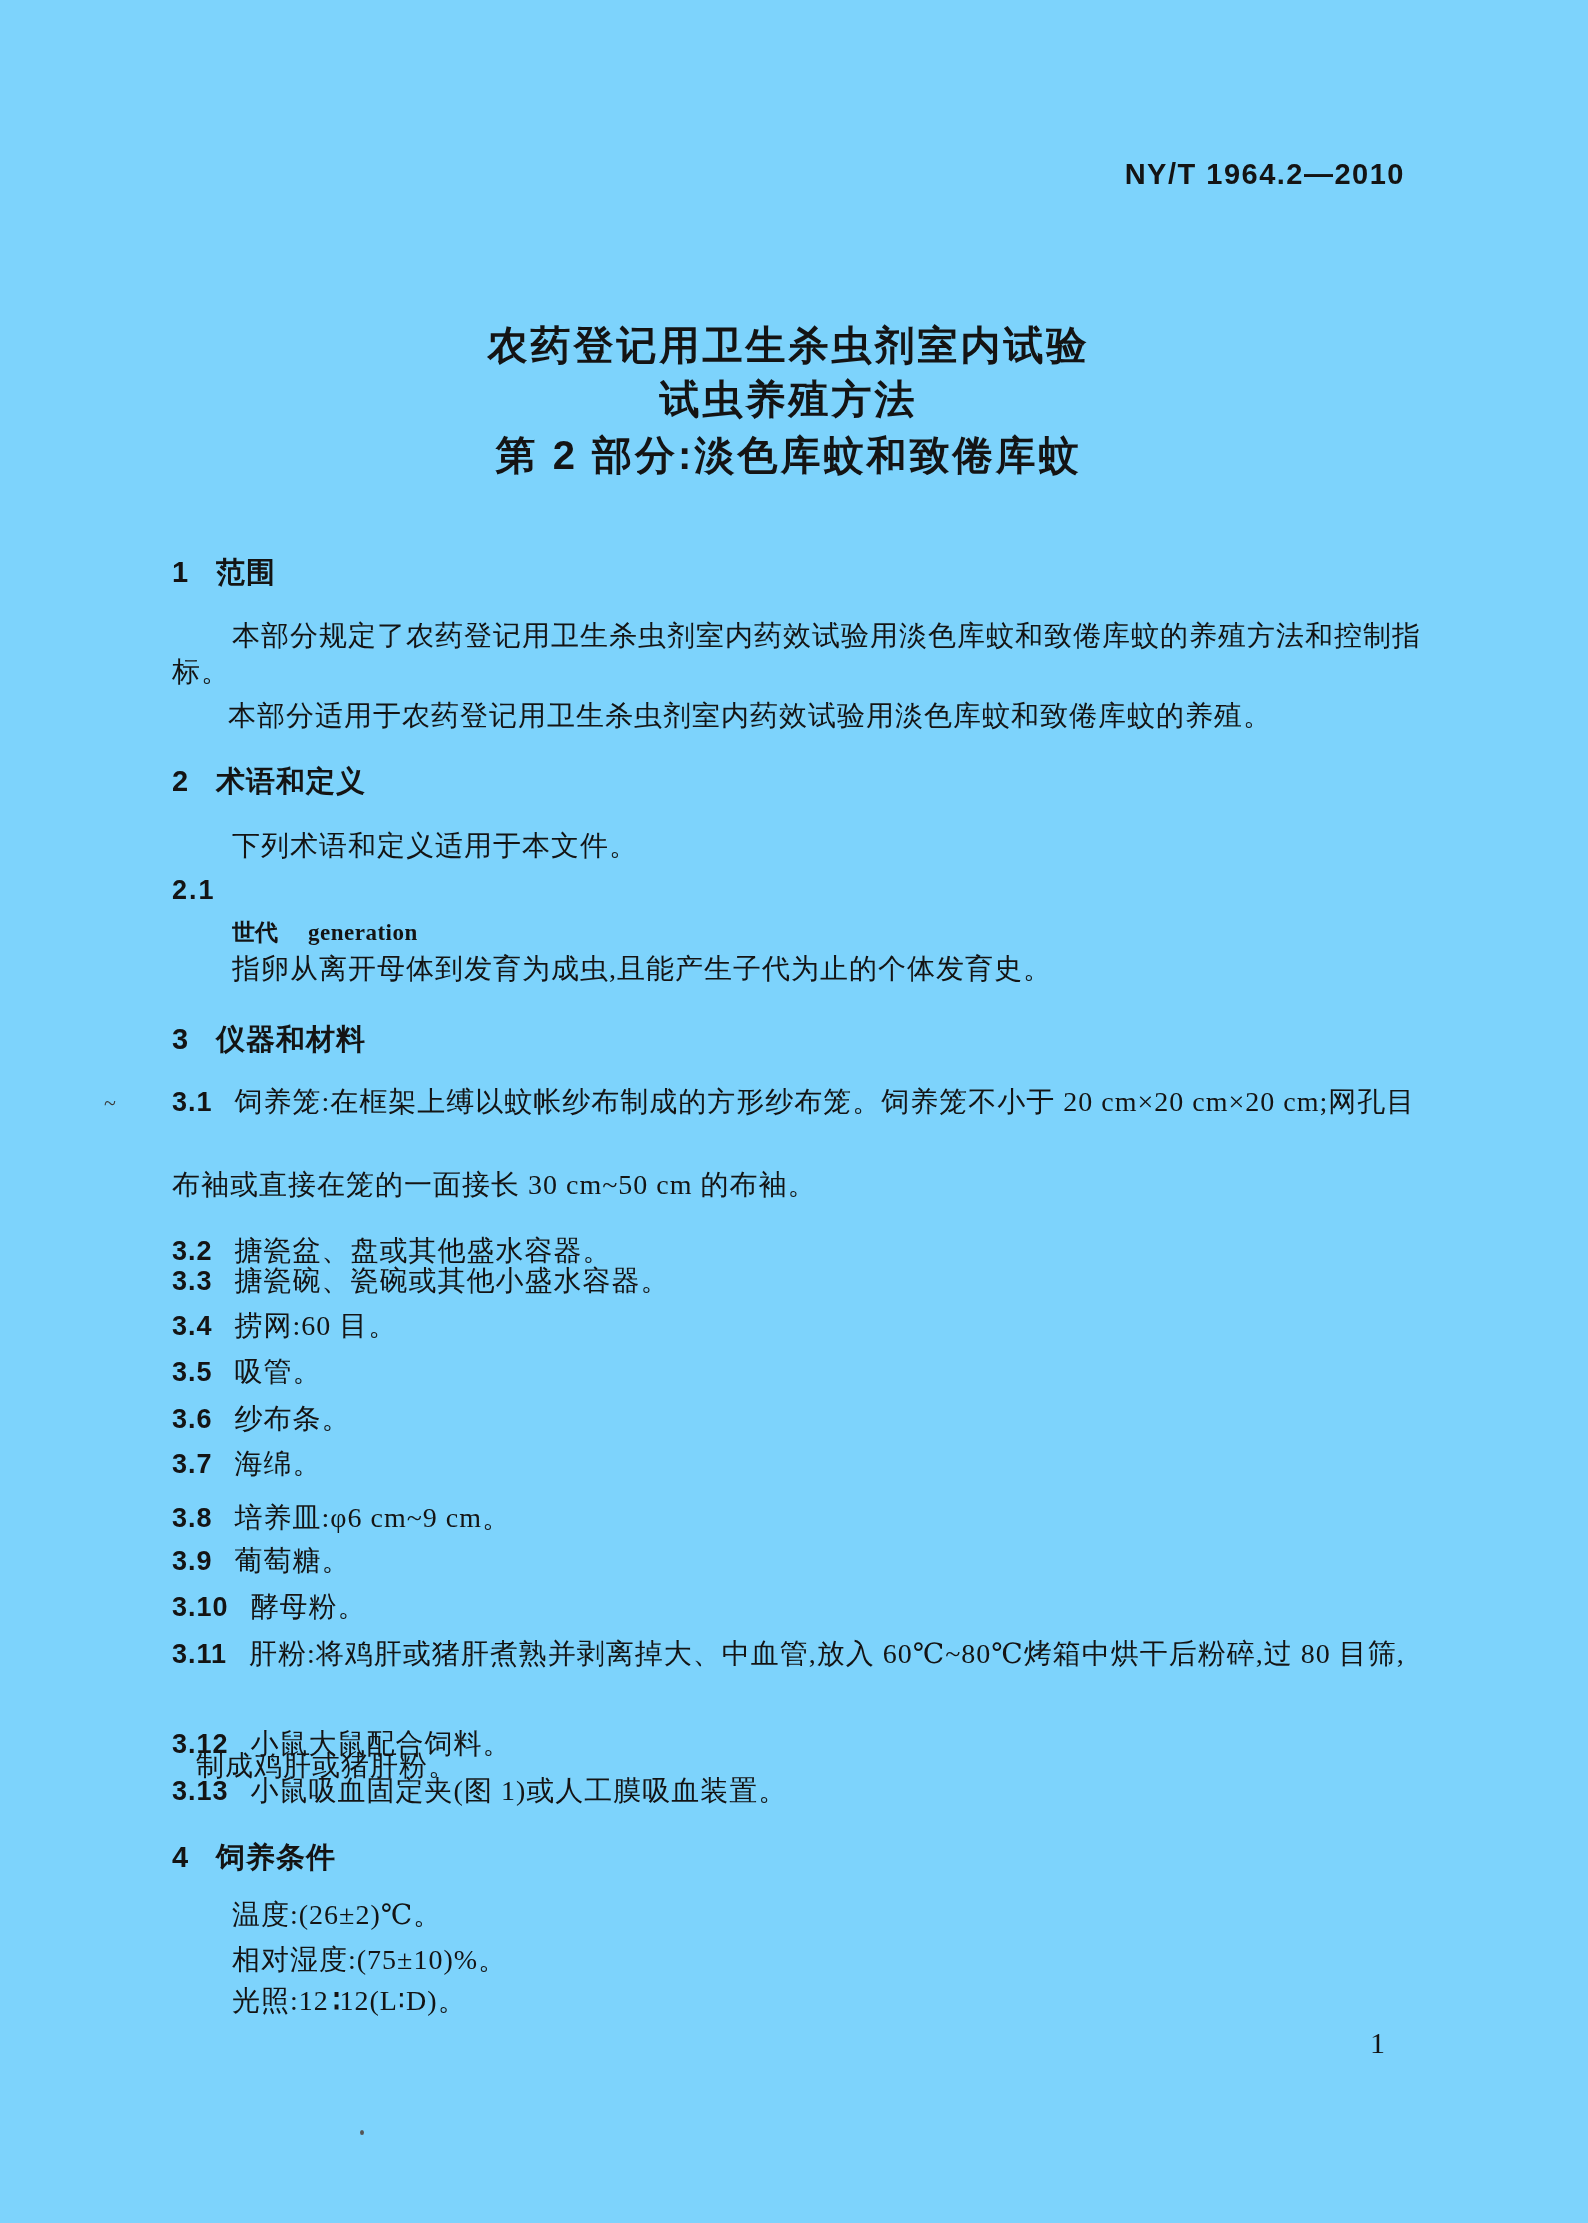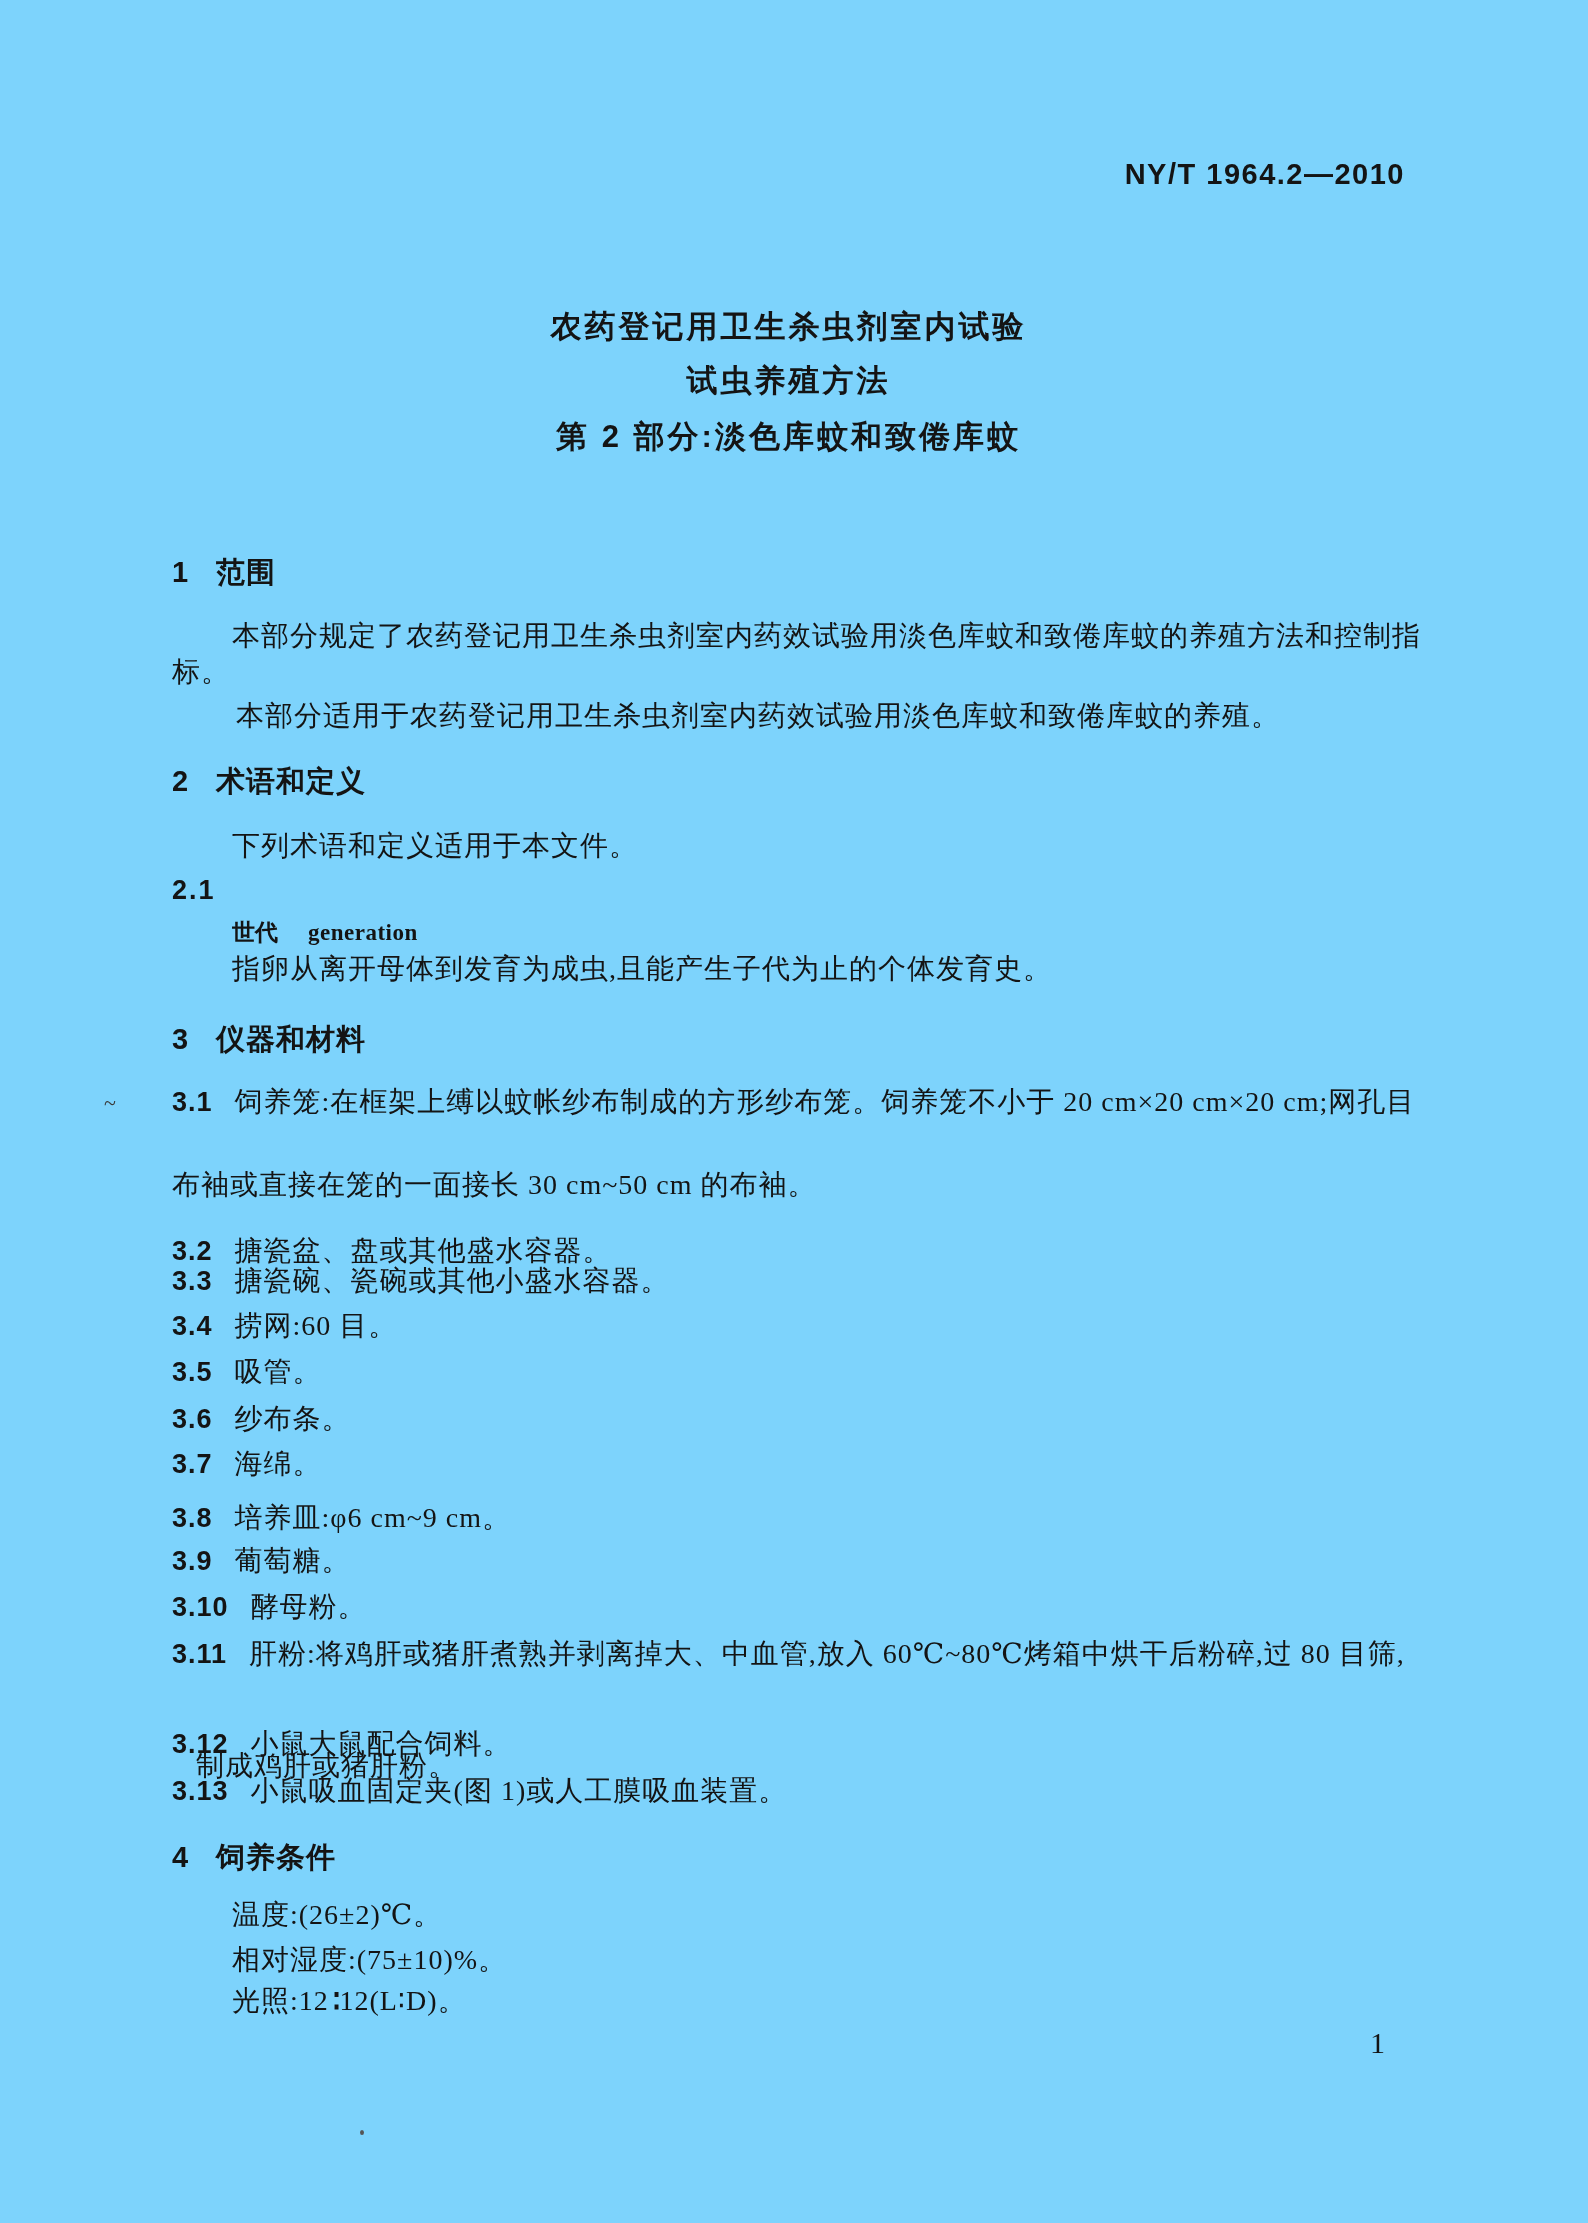--- a/index.html
+++ b/index.html
@@ -27,22 +27,23 @@
   }
   .doc-number{
     top:160px;
     right:183px;
     font-size:29px;
     letter-spacing:1.5px;
   }
   .title-line{
     left:172px;width:1233px;
     text-align:center;
-    font-size:31px;
+    font-size:40px;
     letter-spacing:3px;
+    margin-top:14px;
   }
   .sec-heading{font-size:29px;letter-spacing:1px;}
   .sec-heading .sec-num{display:inline-block;min-width:20px;}
   .sec-heading .sec-label{margin-left:24px;}
   .item .item-num{
     font-family:"Liberation Sans","DejaVu Sans",sans-serif;
     font-weight:bold;
     font-size:27px;
     display:inline-block;
   }
@@ -82,21 +83,21 @@
 
   <div class="line hei title-line" style="top:311px;">农药登记用卫生杀虫剂室内试验</div>
   <div class="line hei title-line" style="top:365px;">试虫养殖方法</div>
   <div class="line hei title-line" style="top:421px;">第 2 部分:淡色库蚊和致倦库蚊</div>
 
   <div class="line hei sec-heading" style="top:558px;left:172px;">
     <span class="sec-num">1</span><span class="sec-label">范围</span>
   </div>
   <div class="line serif" style="top:622px;left:232px;">本部分规定了农药登记用卫生杀虫剂室内药效试验用淡色库蚊和致倦库蚊的养殖方法和控制指</div>
   <div class="line serif" style="top:658px;left:172px;">标。</div>
-  <div class="line serif" style="top:702px;left:236px;">本部分适用于农药登记用卫生杀虫剂室内药效试验用淡色库蚊和致倦库蚊的养殖。</div>
+  <div class="line serif" style="top:702px;left:228px;">本部分适用于农药登记用卫生杀虫剂室内药效试验用淡色库蚊和致倦库蚊的养殖。</div>
 
   <div class="line hei sec-heading" style="top:767px;left:172px;">
     <span class="sec-num">2</span><span class="sec-label">术语和定义</span>
   </div>
   <div class="line serif" style="top:832px;left:232px;">下列术语和定义适用于本文件。</div>
   <div class="line clause-num" style="top:877px;left:172px;">2.1</div>
   <div class="line hei term" style="top:921px;left:232px;font-size:23px;">
     <span>世代</span><span class="term-en">generation</span>
   </div>
   <div class="line serif" style="top:955px;left:232px;">指卵从离开母体到发育为成虫,且能产生子代为止的个体发育史。</div>

